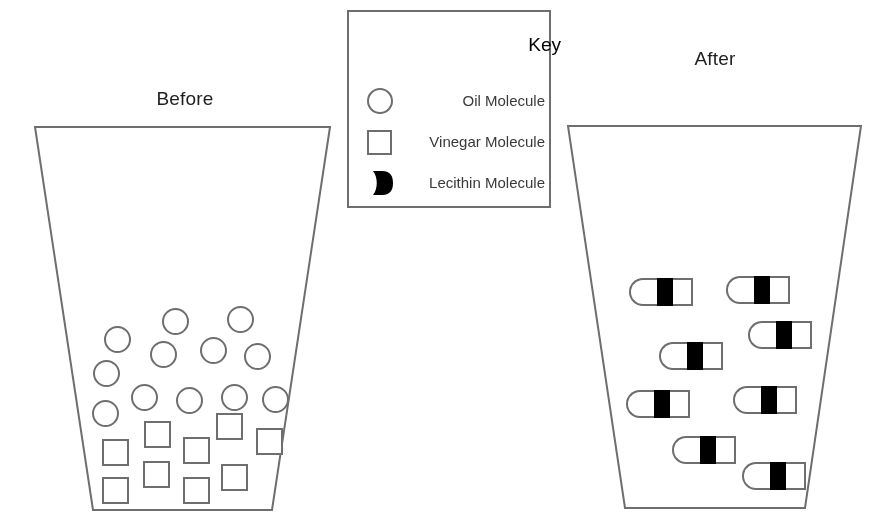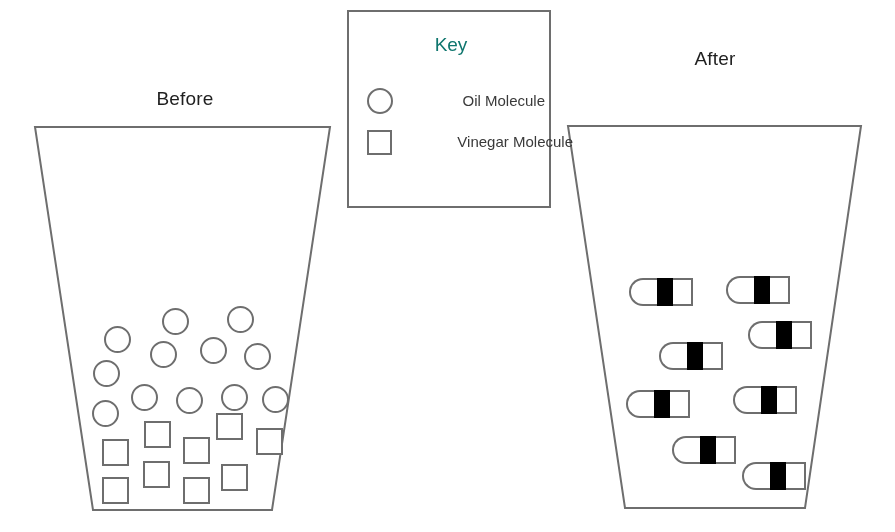--- a/index.html
+++ b/index.html
@@ -6,28 +6,28 @@
   body{width:895px;height:532px;position:relative;overflow:hidden;
        font-family:"Liberation Sans",sans-serif;color:#1a1a1a;}
   .stage{position:absolute;left:0;top:0;width:895px;height:532px;}
   .title{position:absolute;font-size:19px;color:#1f1f1f;text-align:center;
          letter-spacing:.2px;white-space:nowrap;}
   #before-title{left:110px;top:56px;width:150px;margin-top:32px;}
   #after-title{left:640px;top:48px;width:150px;}
   .beaker-svg{position:absolute;left:0;top:0;overflow:visible;}
   .key-box{position:absolute;left:347px;top:10px;width:204px;height:198px;
            border:2px solid #6e6e6e;background:#fff;box-sizing:border-box;}
-  .key-title{position:absolute;left:0;top:22px;width:204px;text-align:center;
-             font-size:19px;color:#0f766e;}
+  .key-title{position:absolute;left:8px;top:22px;width:204px;text-align:right;
+             font-size:19px;color:#000000;}
   .key-row{position:absolute;left:0;width:204px;height:34px;}
   .key-row .glyph{position:absolute;left:18px;top:0;width:34px;height:34px;}
   .key-row .klabel{position:absolute;right:8px;top:8px;font-size:15px;
                    color:#3a3a3a;white-space:nowrap;}
   #key-row-oil{top:72px;}
-  #key-row-vinegar{top:113px;padding-left:28px;}
+  #key-row-vinegar{top:113px;}
   #key-row-lecithin{top:154px;}
   .g-circle{width:26px;height:26px;border:2px solid #6e6e6e;border-radius:50%;
             background:#fff;box-sizing:border-box;margin-top:4px;}
   .g-square{width:25px;height:25px;border:2px solid #6e6e6e;background:#fff;
             box-sizing:border-box;margin-top:5px;}
   .oil-c{position:absolute;border:2px solid #6e6e6e;border-radius:50%;
          background:#fff;box-sizing:border-box;}
   .vin-s{position:absolute;border:2px solid #6e6e6e;background:#fff;
          box-sizing:border-box;}
   .cmol{position:absolute;width:64px;height:28px;}
@@ -129,15 +129,23 @@
       <div class="klabel">Oil Molecule</div>
     </div>
 
     <div class="key-row" id="key-row-vinegar">
       <div class="glyph">
         <div class="g-square"></div>
       </div>
       <div class="klabel">Vinegar Molecule</div>
     </div>
 
+    <div class="key-row" id="key-row-lecithin">
+      <div class="glyph">
+        <svg width="34" height="34" viewBox="0 0 34 34">
+          <path d="M6,5 L15,5 C24,5 26,11 26,17 C26,23 24,29 15,29 L6,29 C11,23 11,11 6,5 Z" fill="#000000"></path>
+        </svg>
+      </div>
+      <div class="klabel">Lecithin Molecule</div>
+    </div>
   </div>
 
 </div>
 
 </body></html>

